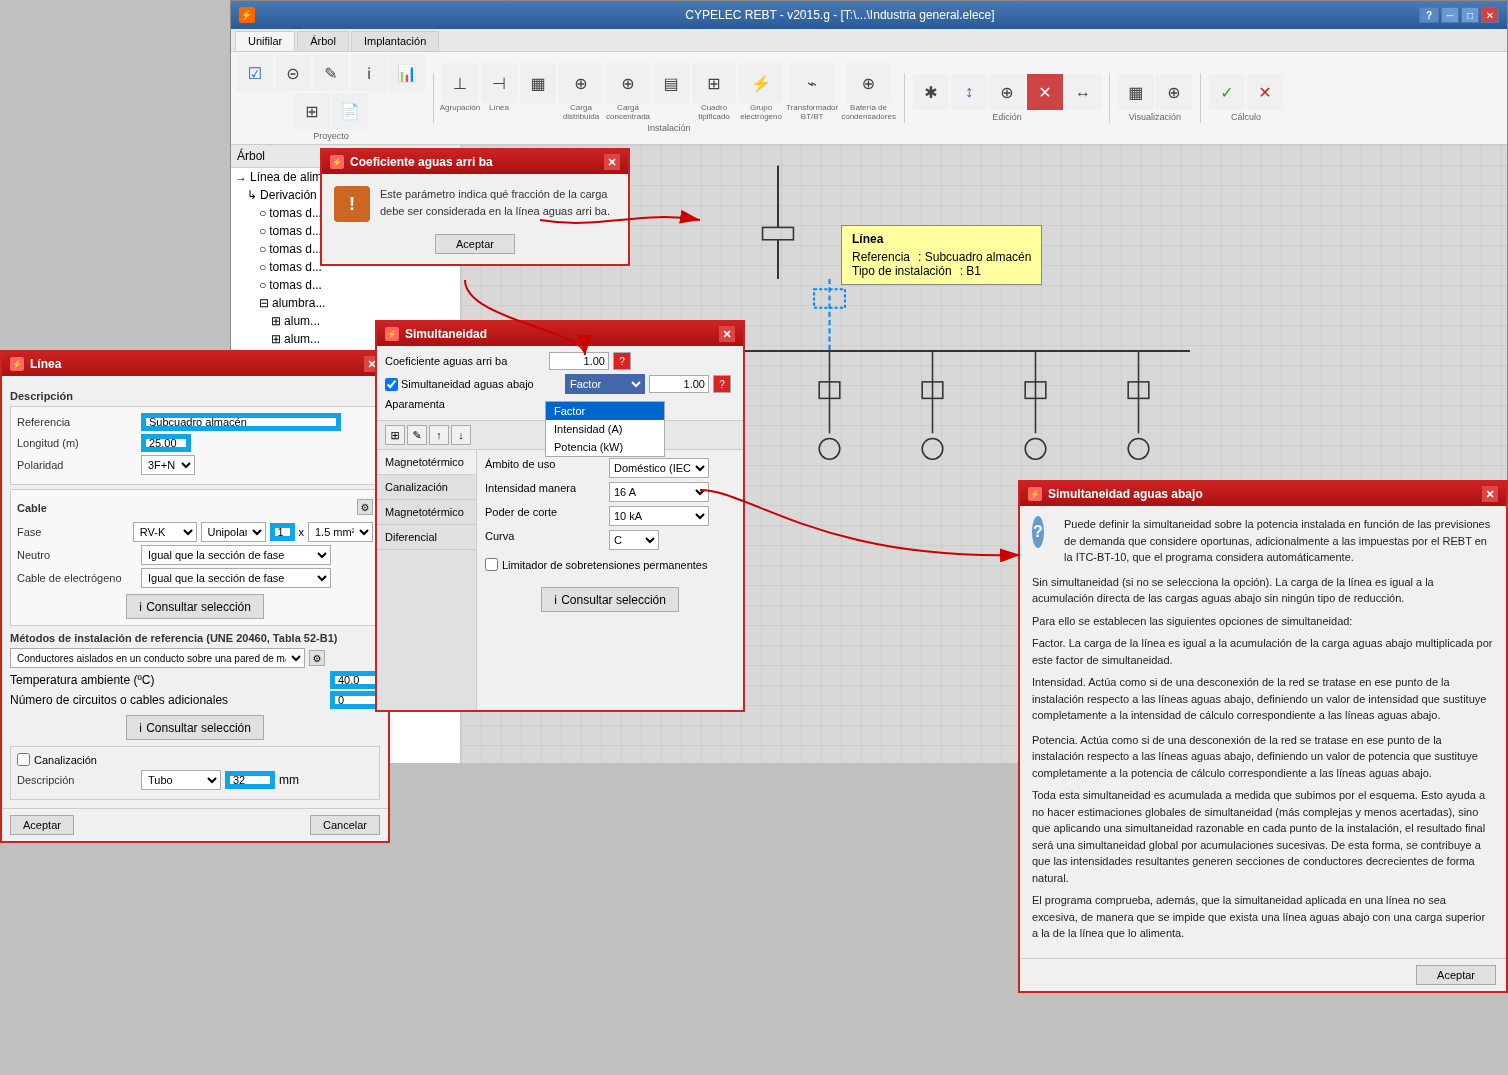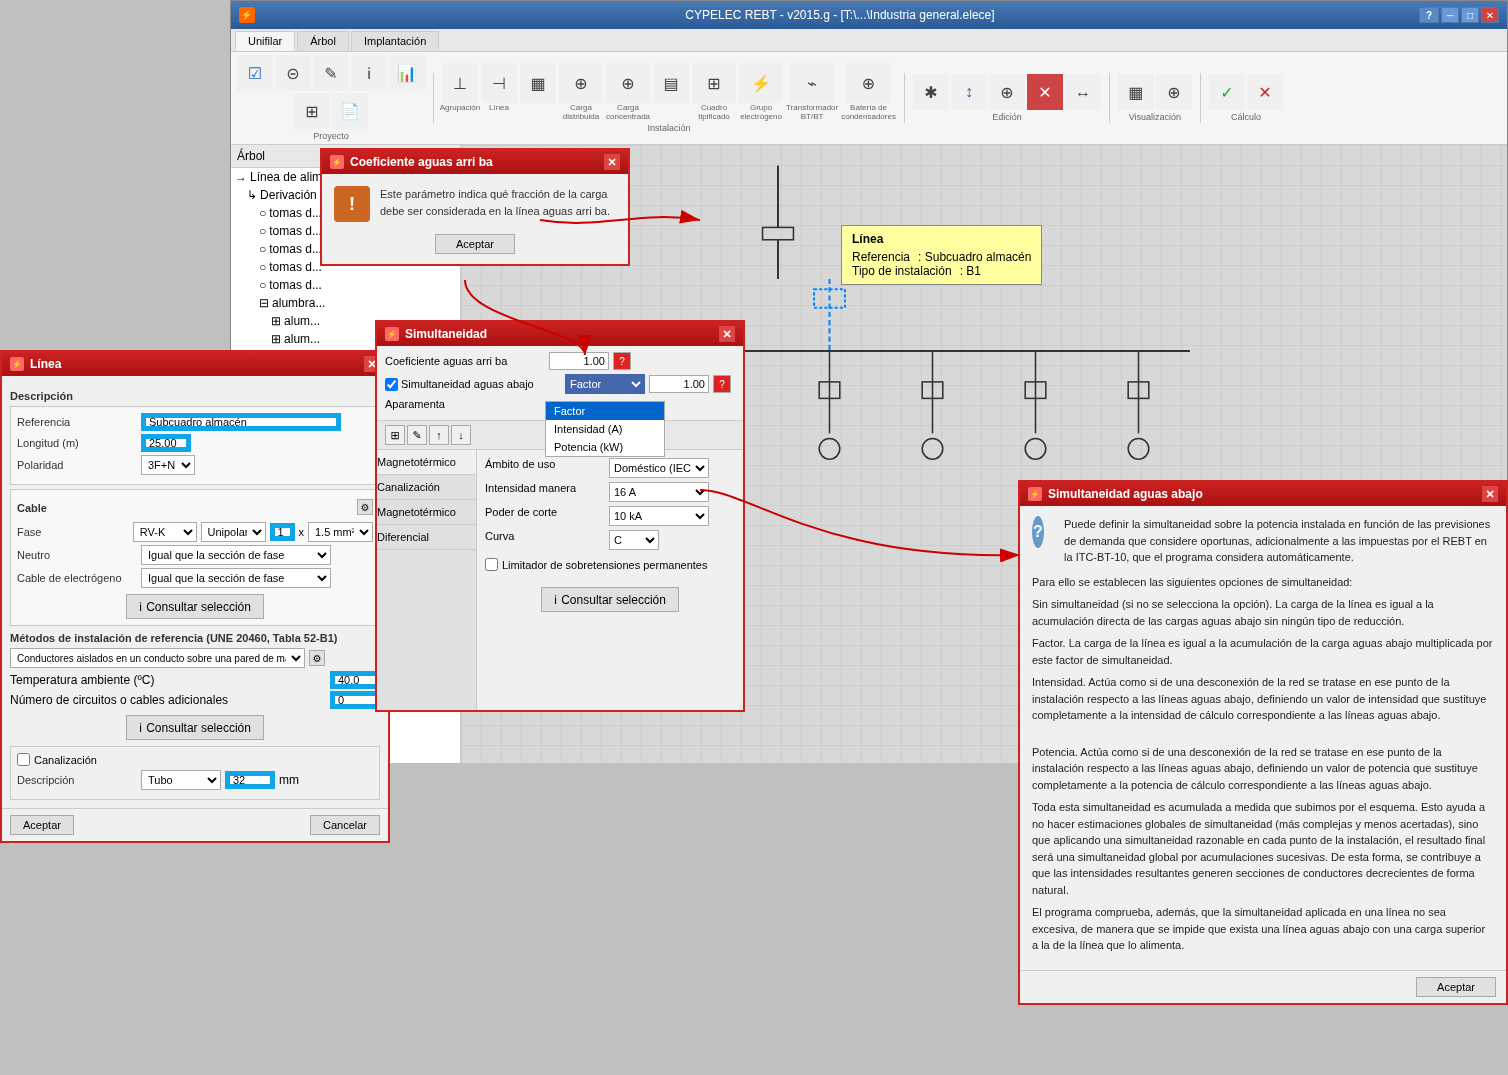--- a/index.html
+++ b/index.html
@@ -85,21 +85,21 @@
     .simult-select { width: 80px; border: 1px solid #aaa; background: white; padding: 0; font-size: 11px; height: 20px; }
     .simult-btn { width: 18px; height: 18px; background: #e0e0e0; border: 1px solid #aaa; display: flex; align-items: center; justify-content: center; cursor: pointer; font-size: 10px; }
     .simult-btn.red-btn { background: #dd2222; color: white; }
 
     
     .tool-row { display: flex; gap: 2px; padding: 4px 8px; border-bottom: 1px solid #ccc; background: #e8e8e8; }
     .tool-btn { width: 20px; height: 20px; background: #f0f0f0; border: 1px solid #aaa; display: flex; align-items: center; justify-content: center; cursor: pointer; font-size: 11px; }
 
     
     .prot-tabs { display: flex; flex-direction: column; width: 100px; background: #e0e0e0; border-right: 1px solid #ccc; }
-    .prot-tab { padding: 6px 0; font-size: 11px; cursor: pointer; border-bottom: 1px solid #ccc; }
+    .prot-tab { padding: 6px 8px; font-size: 11px; cursor: pointer; border-bottom: 1px solid #ccc; }
     .prot-tab.active { background: #f0f0f0; border-right: 2px solid #f0f0f0; }
     .prot-content { flex: 1; padding: 8px; }
     .prot-row { display: flex; align-items: flex-start; margin-bottom: 4px; gap: 4px; }
     .prot-label { width: 120px; font-size: 11px; }
     .prot-select { border: 1px solid #aaa; background: white; font-size: 11px; height: 20px; width: 100px; }
 
     
     .elec-canvas { position: absolute; top: 0; left: 0; width: 100%; height: 100%; }
 
     
@@ -604,24 +604,24 @@
   <div class="dialog-titlebar">
     <div class="dialog-titlebar-icon">⚡</div>
     <span>Simultaneidad aguas abajo</span>
     <div class="dialog-close">✕</div>
   </div>
   <div class="info-content">
     <div style="display:flex;align-items:flex-start;gap:10px;margin-bottom:8px;">
       <div class="info-icon">?</div>
       <p style="font-size:11px;line-height:1.5;">Puede definir la simultaneidad sobre la potencia instalada en función de las previsiones de demanda que considere oportunas, adicionalmente a las impuestas por el REBT en la ITC-BT-10, que el programa considera automáticamente.</p>
     </div>
+    <p style="font-size:11px;line-height:1.5;margin-bottom:6px;">Sin simultaneidad (si no se selecciona la opción). La carga de la línea es igual a la acumulación directa de las cargas aguas abajo sin ningún tipo de reducción.</p>
     <p style="font-size:11px;line-height:1.5;margin-bottom:6px;">Para ello se establecen las siguientes opciones de simultaneidad:</p>
-    <p style="font-size:11px;line-height:1.5;margin-bottom:6px;">Sin simultaneidad (si no se selecciona la opción). La carga de la línea es igual a la acumulación directa de las cargas aguas abajo sin ningún tipo de reducción.</p>
     <p style="font-size:11px;line-height:1.5;margin-bottom:6px;">Factor. La carga de la línea es igual a la acumulación de la carga aguas abajo multiplicada por este factor de simultaneidad.</p>
-    <p style="font-size:11px;line-height:1.5;margin-bottom:20px;">Intensidad. Actúa como si de una desconexión de la red se tratase en ese punto de la instalación respecto a las líneas aguas abajo, definiendo un valor de intensidad que sustituye completamente a la intensidad de cálculo correspondiente a las líneas aguas abajo.</p>
+    <p style="font-size:11px;line-height:1.5;margin-bottom:8px;">Intensidad. Actúa como si de una desconexión de la red se tratase en ese punto de la instalación respecto a las líneas aguas abajo, definiendo un valor de intensidad que sustituye completamente a la intensidad de cálculo correspondiente a las líneas aguas abajo.</p>
     <p style="font-size:11px;line-height:1.5;margin-bottom:6px;">Potencia. Actúa como si de una desconexión de la red se tratase en ese punto de la instalación respecto a las líneas aguas abajo, definiendo un valor de potencia que sustituye completamente a la potencia de cálculo correspondiente a las líneas aguas abajo.</p>
     <p style="font-size:11px;line-height:1.5;margin-bottom:6px;">Toda esta simultaneidad es acumulada a medida que subimos por el esquema. Esto ayuda a no hacer estimaciones globales de simultaneidad (más complejas y menos acertadas), sino que aplicando una simultaneidad razonable en cada punto de la instalación, el resultado final será una simultaneidad global por acumulaciones sucesivas. De esta forma, se contribuye a que las intensidades resultantes generen secciones de conductores decrecientes de forma natural.</p>
     <p style="font-size:11px;line-height:1.5;margin-bottom:6px;">El programa comprueba, además, que la simultaneidad aplicada en una línea no sea excesiva, de manera que se impide que exista una línea aguas abajo con una carga superior a la de la línea que lo alimenta.</p>
   </div>
   <div style="display:flex;justify-content:flex-end;padding:6px 10px;border-top:1px solid #ccc;">
     <button class="btn-gray" style="padding:3px 20px;">Aceptar</button>
   </div>
 </div>
 
 <svg style="position:absolute;top:0;left:0;width:1508px;height:1075px;pointer-events:none;z-index:700;">

